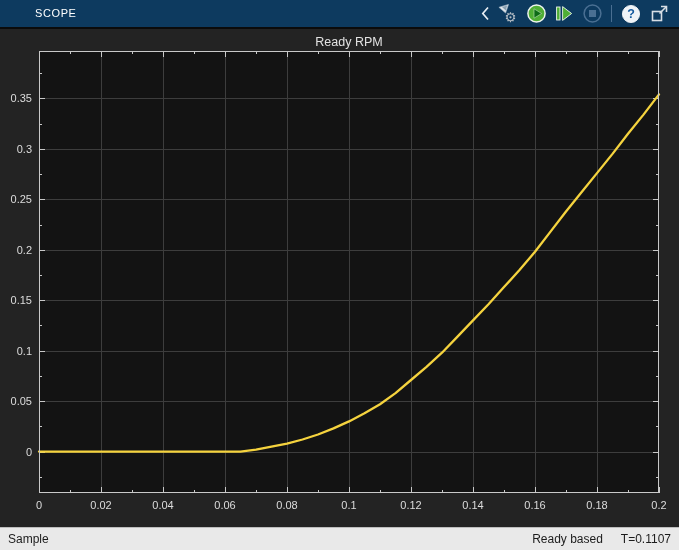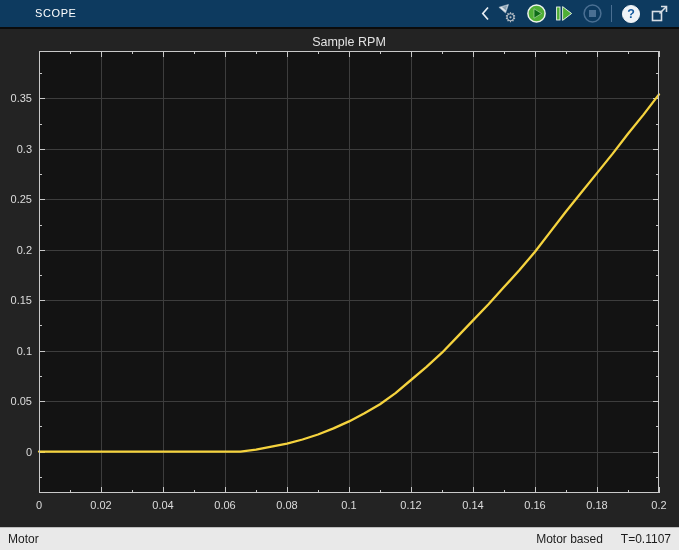--- a/index.html
+++ b/index.html
@@ -214,24 +214,24 @@
         <text x="32" y="376.1689497716895" text-anchor="end" fill="#dcdcdc" font-size="11" font-family="'Liberation Sans', sans-serif">0.05</text>
         <text x="32" y="325.71232876712327" text-anchor="end" fill="#dcdcdc" font-size="11" font-family="'Liberation Sans', sans-serif">0.1</text>
         <text x="32" y="275.2557077625571" text-anchor="end" fill="#dcdcdc" font-size="11" font-family="'Liberation Sans', sans-serif">0.15</text>
         <text x="32" y="224.79908675799084" text-anchor="end" fill="#dcdcdc" font-size="11" font-family="'Liberation Sans', sans-serif">0.2</text>
         <text x="32" y="174.34246575342468" text-anchor="end" fill="#dcdcdc" font-size="11" font-family="'Liberation Sans', sans-serif">0.25</text>
         <text x="32" y="123.88584474885846" text-anchor="end" fill="#dcdcdc" font-size="11" font-family="'Liberation Sans', sans-serif">0.3</text>
         <text x="32" y="73.4292237442923" text-anchor="end" fill="#dcdcdc" font-size="11" font-family="'Liberation Sans', sans-serif">0.35</text>
         <polyline points="39.0,422.6 54.5,422.6 70.0,422.6 85.5,422.6 101.0,422.6 116.5,422.6 132.0,422.6 147.5,422.6 163.0,422.6 178.5,422.6 194.0,422.6 209.5,422.6 225.0,422.6 240.5,422.6 256.0,420.6 271.5,417.6 287.0,414.6 302.5,410.5 318.0,405.5 333.5,399.4 349.0,392.4 364.5,384.3 380.0,375.2 395.5,364.1 411.0,351.0 426.5,337.9 442.0,323.7 457.5,307.6 473.0,291.4 488.5,275.3 504.0,258.1 519.5,241.0 535.0,222.8 550.5,202.6 566.0,182.5 581.5,163.3 597.0,144.1 612.5,124.9 628.0,104.7 643.5,85.6 659.0,65.4" fill="none" stroke="#F5D33E" stroke-width="2.3" stroke-linejoin="round" stroke-linecap="round"></polyline>
         <rect x="39.5" y="22.5" width="619" height="441" fill="none" stroke="#c9c9c9" stroke-width="1" shape-rendering="crispEdges"></rect>
       </svg>
-    <div class="plot-title">Sample RPM</div>
+    <div class="plot-title">Ready RPM</div>
   </div>
 
   <div class="statusbar">
-    <span>Motor</span>
+    <span>Sample</span>
     <span class="status-right">
-      <span>Motor based</span>
+      <span>Ready based</span>
       <span>T=0.1107</span>
     </span>
   </div>
 
 </div>
 
 </body></html>

